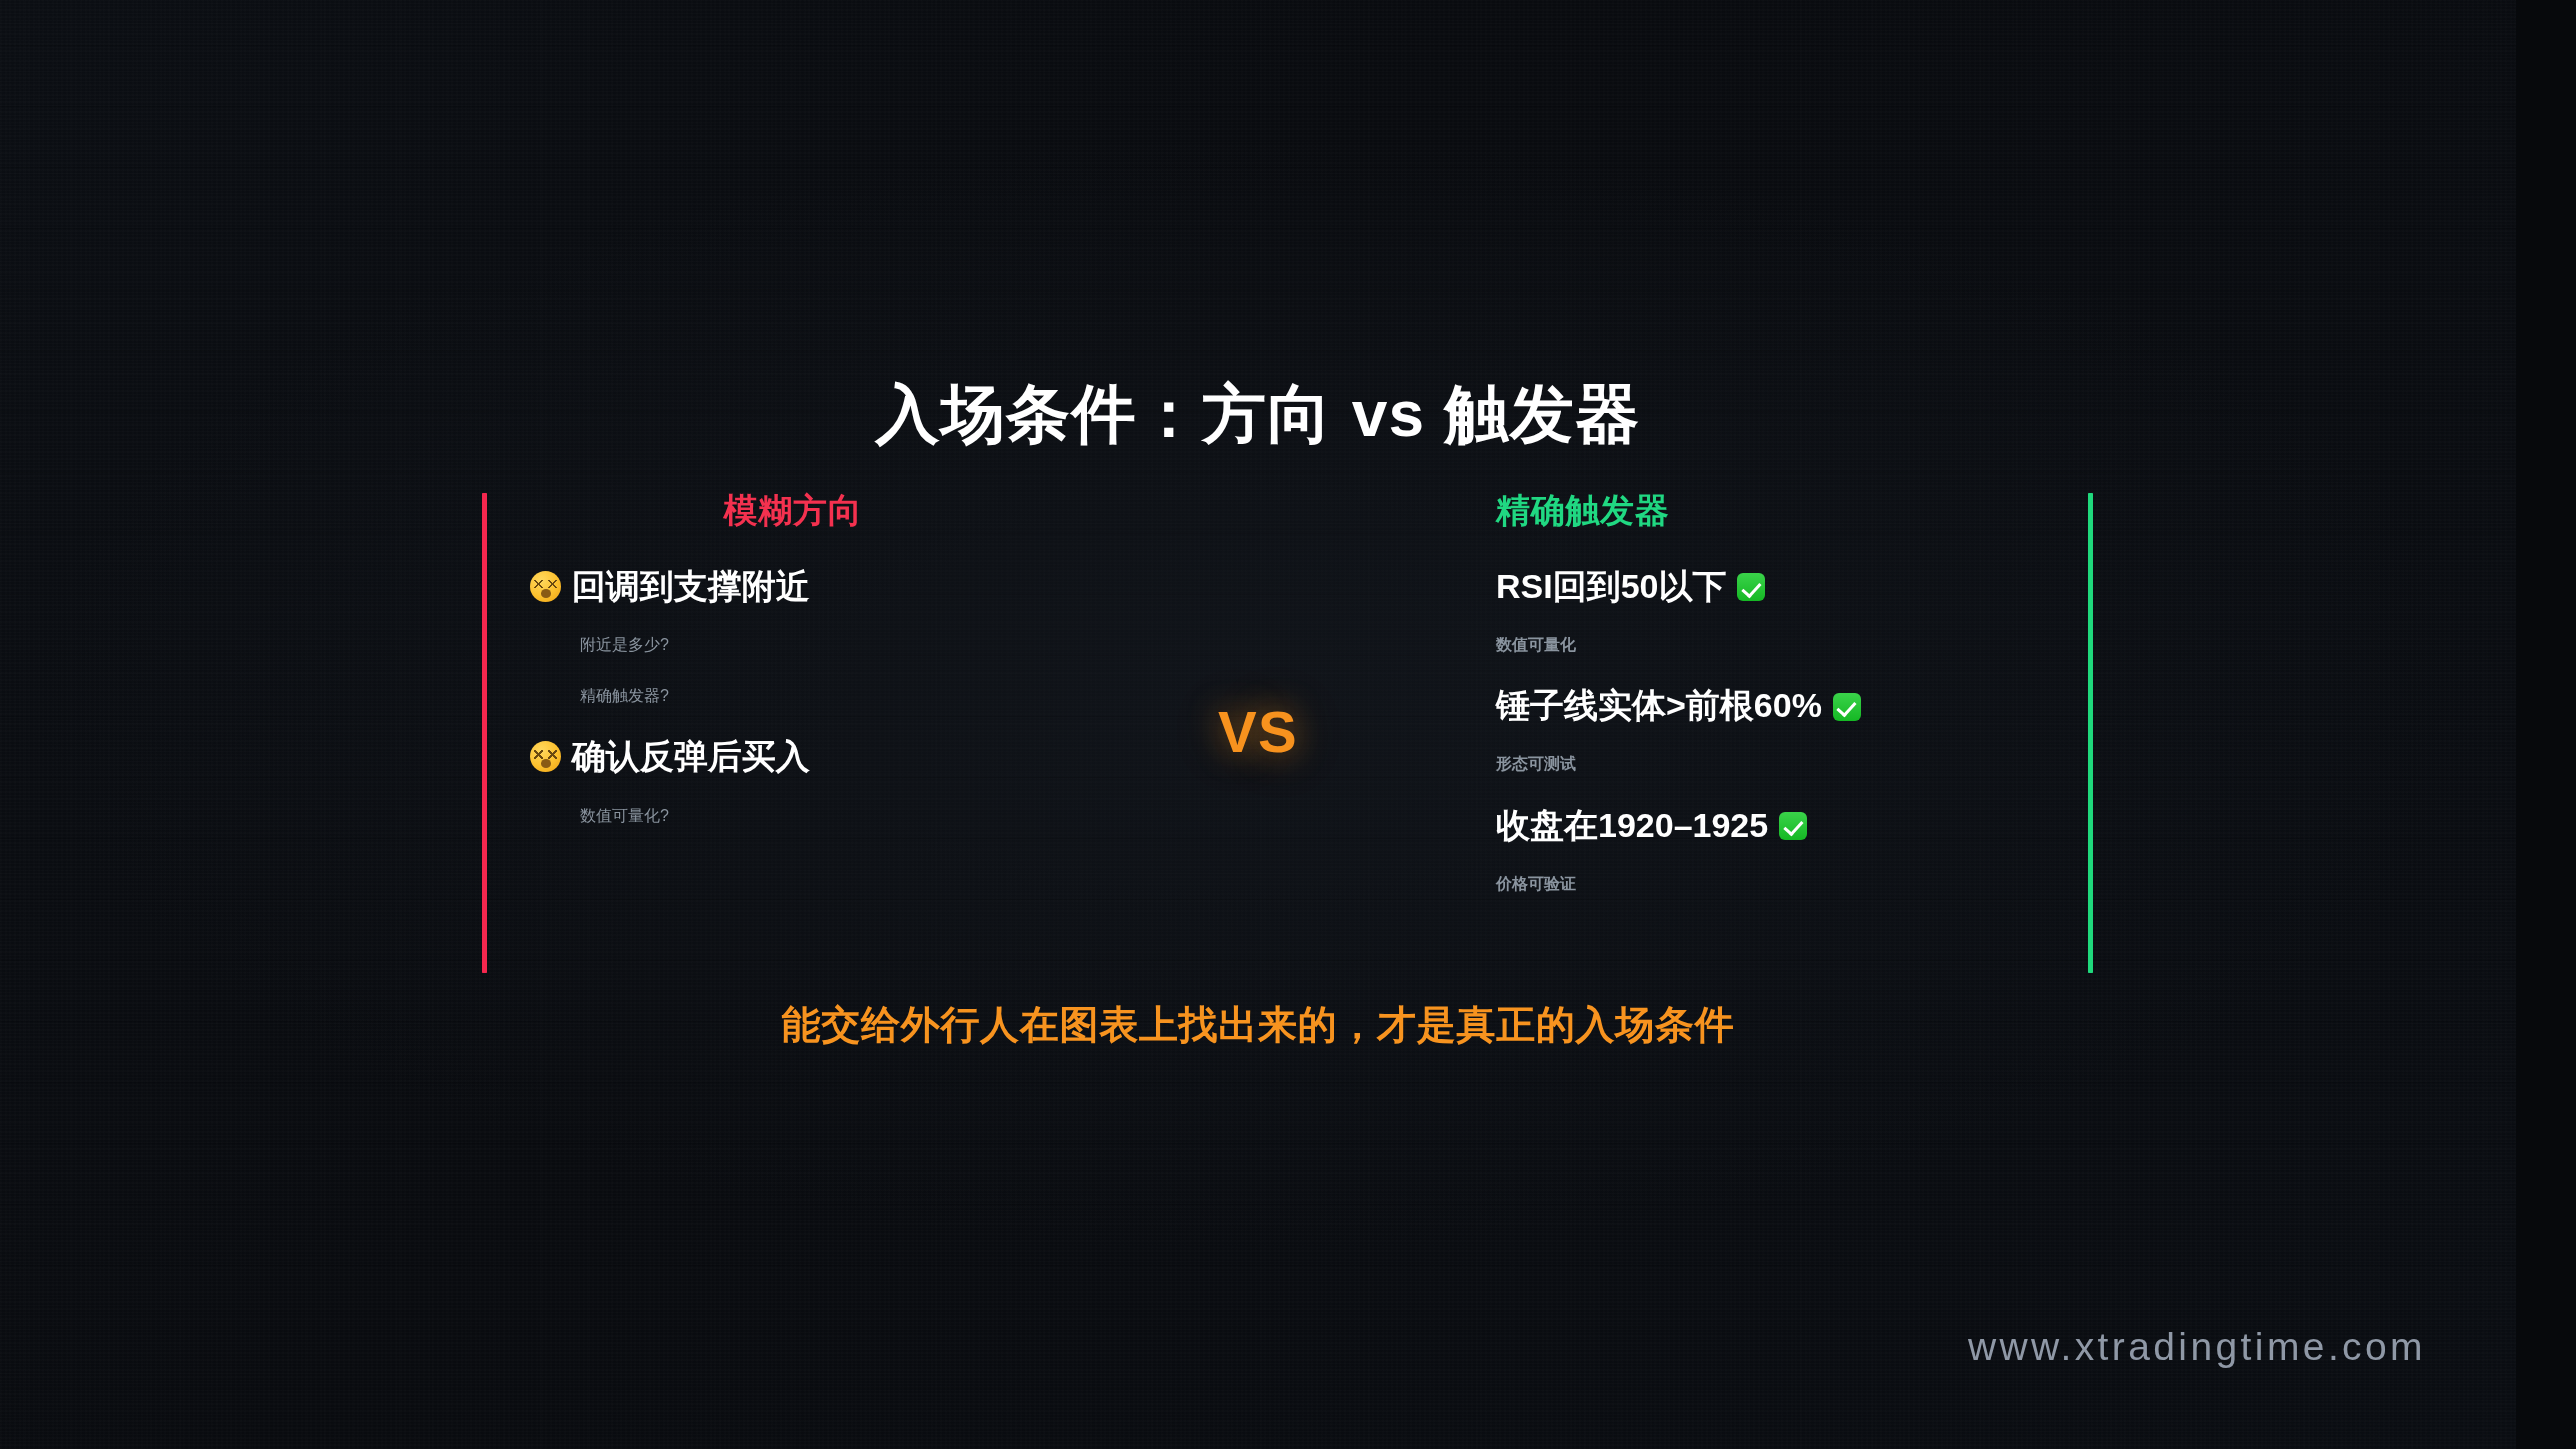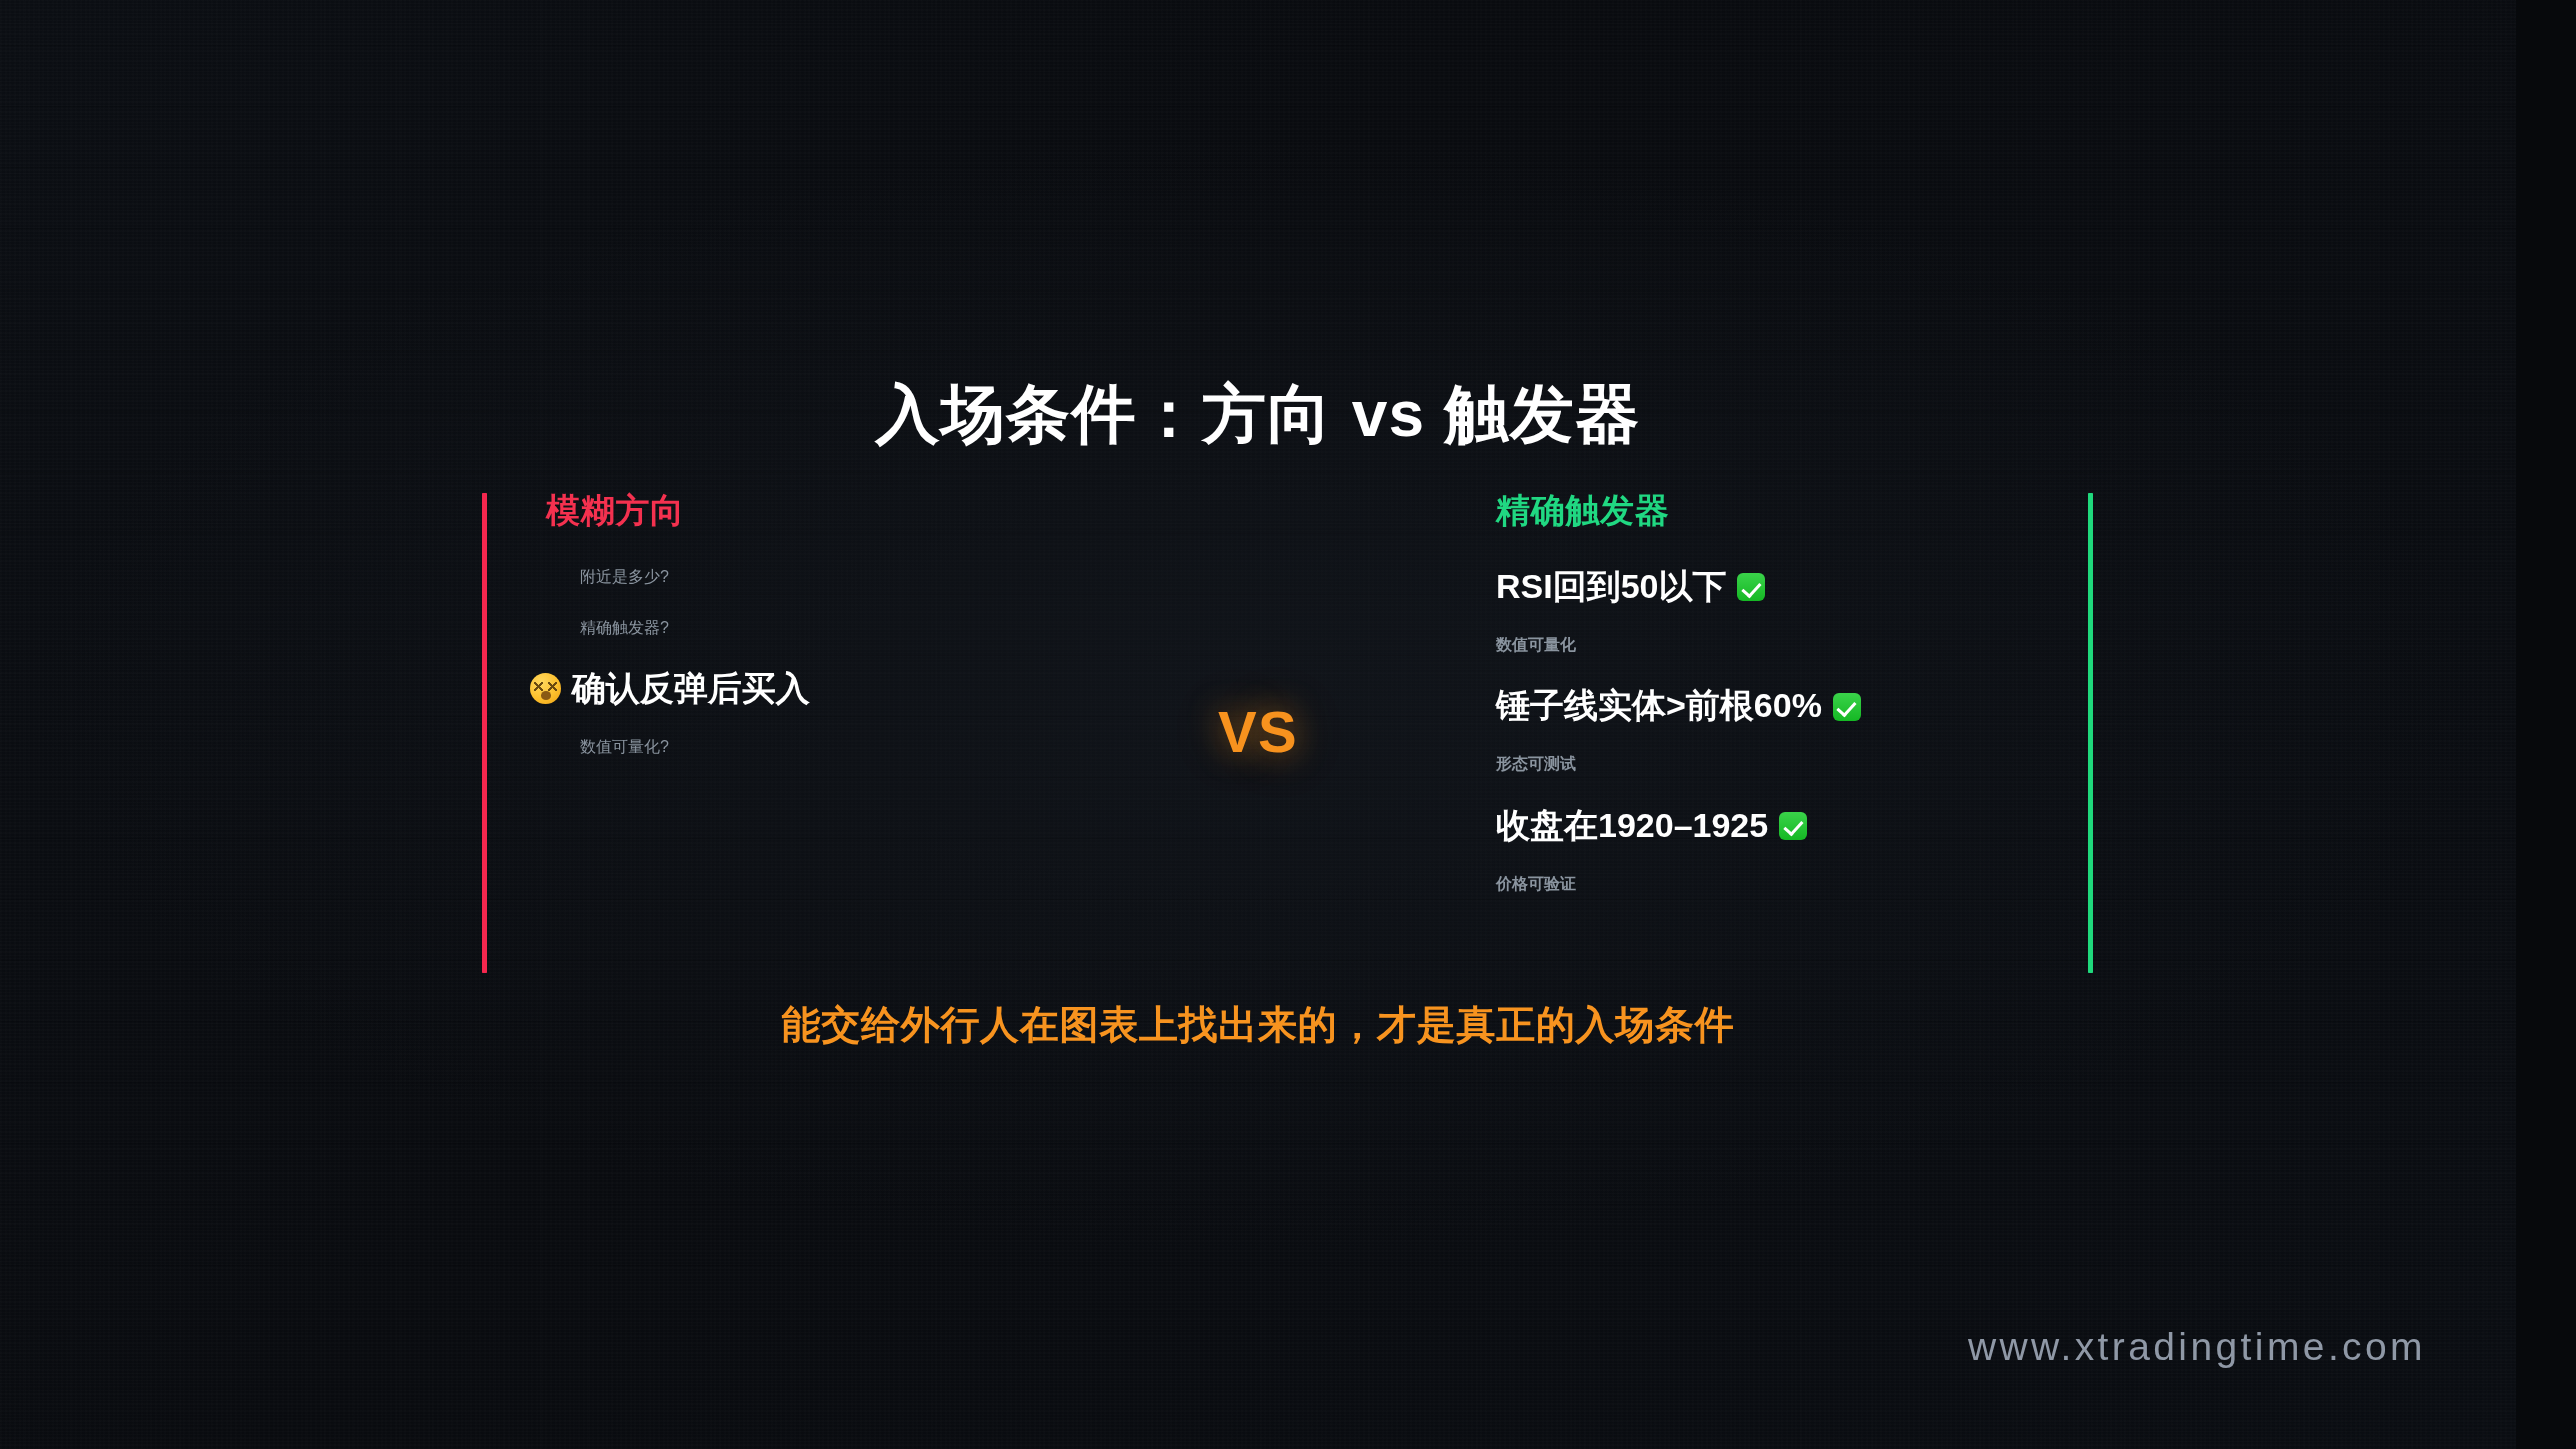--- a/index.html
+++ b/index.html
@@ -79,21 +79,21 @@
   #col-right { left: 1496px; width: 574px;  }
 
   .col-head {
     font-size: 34px;
     font-weight: 700;
     letter-spacing: 0.7px;
     line-height: 1;
     margin: 0 0 40px 0;
     white-space: nowrap;
   }
-  #col-left  .col-head { color: #f4314f; margin-left: 16px; }
+  #col-left  .col-head { color: #f4314f; margin-left: 16px; text-align: center; }
   #col-right .col-head { color: #20d882; margin-right: 10.7px; }
 
   .item { position: relative; }
   .item + .item { margin-top: 32px; }
 
   .item-main {
     font-size: 34px;
     font-weight: 700;
     color: #ffffff;
     line-height: 1.15;
@@ -215,20 +215,21 @@
 
   <div id="columns">
 
     <div class="rule" id="rule-left"></div>
     <div class="rule" id="rule-right"></div>
 
     <div class="col" id="col-left">
       <div class="col-head">模糊方向</div>
 
       <div class="item">
+        <span class="item-main"><span class="emoji-face"><span class="emoji-mouth"></span></span><span>回调到支撑附近</span></span>
         <span class="item-sub">附近是多少?</span>
       </div>
 
       <div class="item">
         <span class="item-sub">精确触发器?</span>
       </div>
 
       <div class="item">
         <span class="item-main"><span class="emoji-face"><span class="emoji-mouth"></span></span><span>确认反弹后买入</span></span>
         <span class="item-sub">数值可量化?</span>

